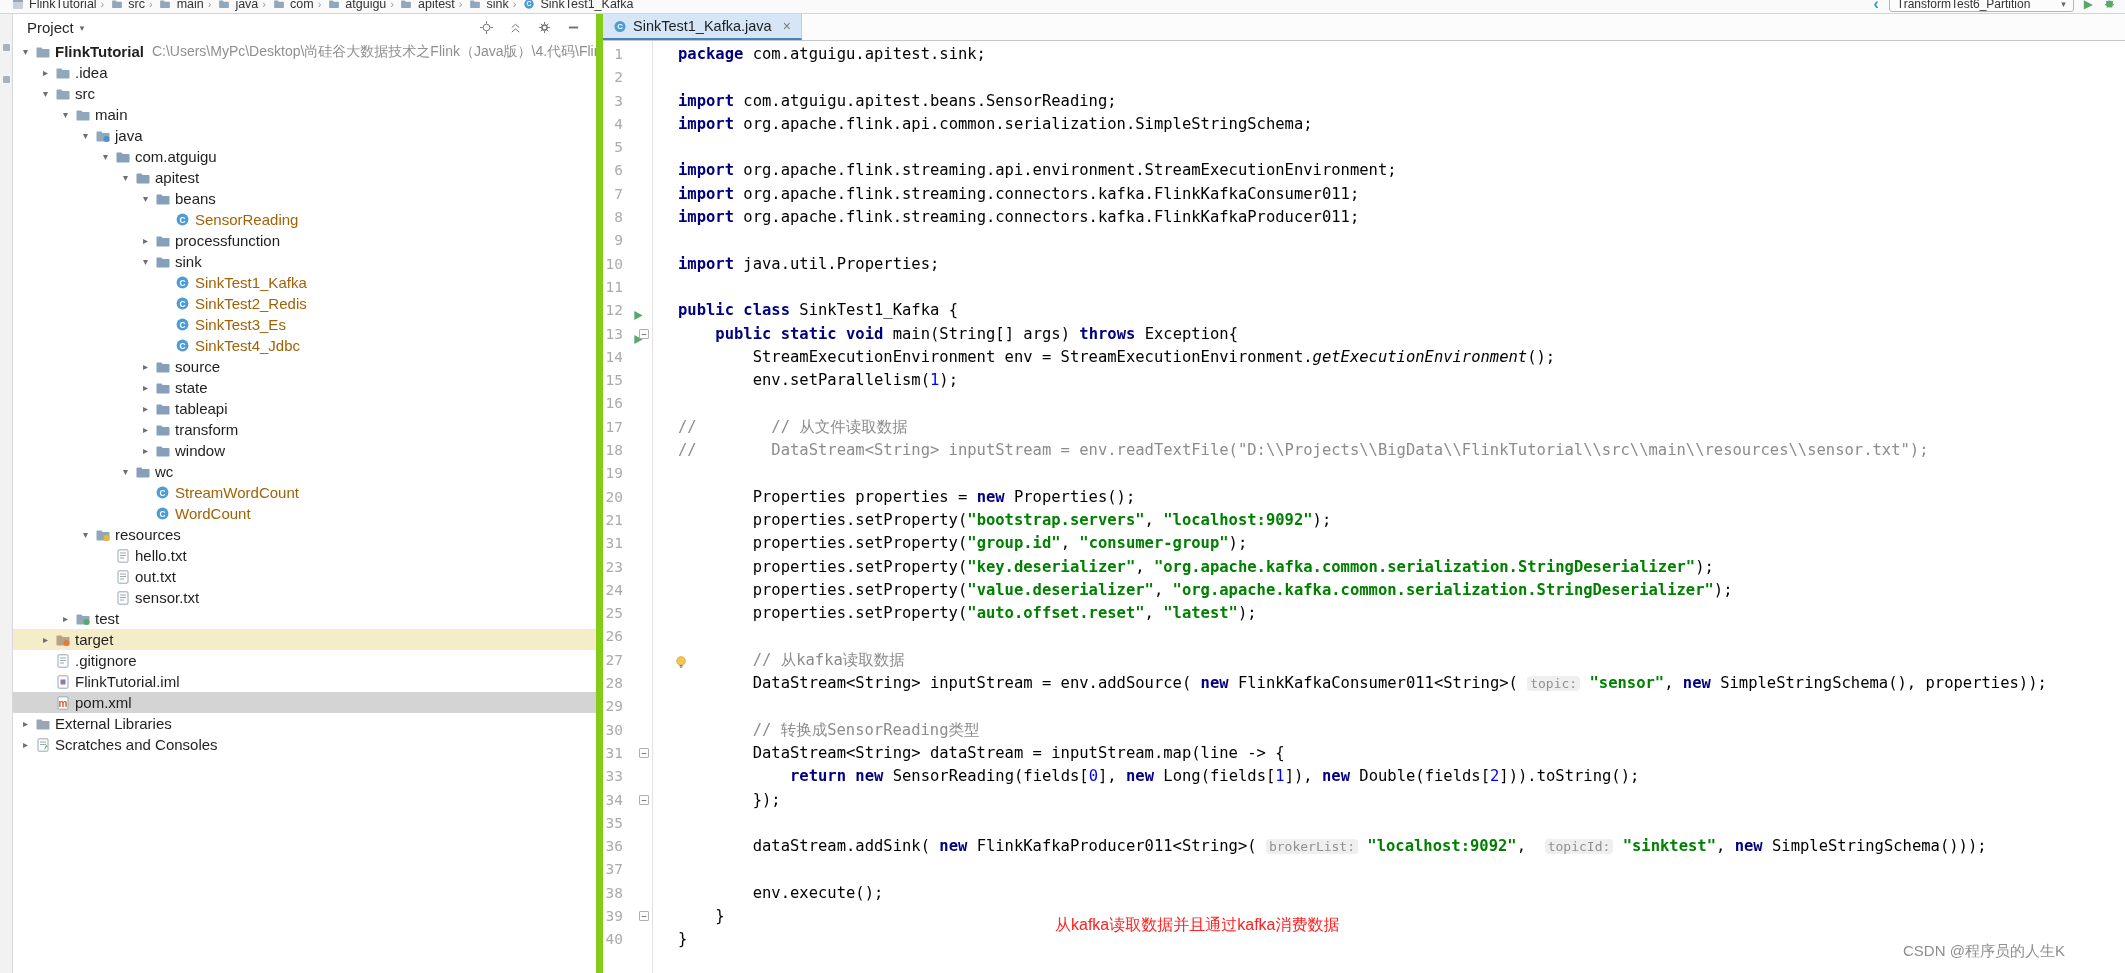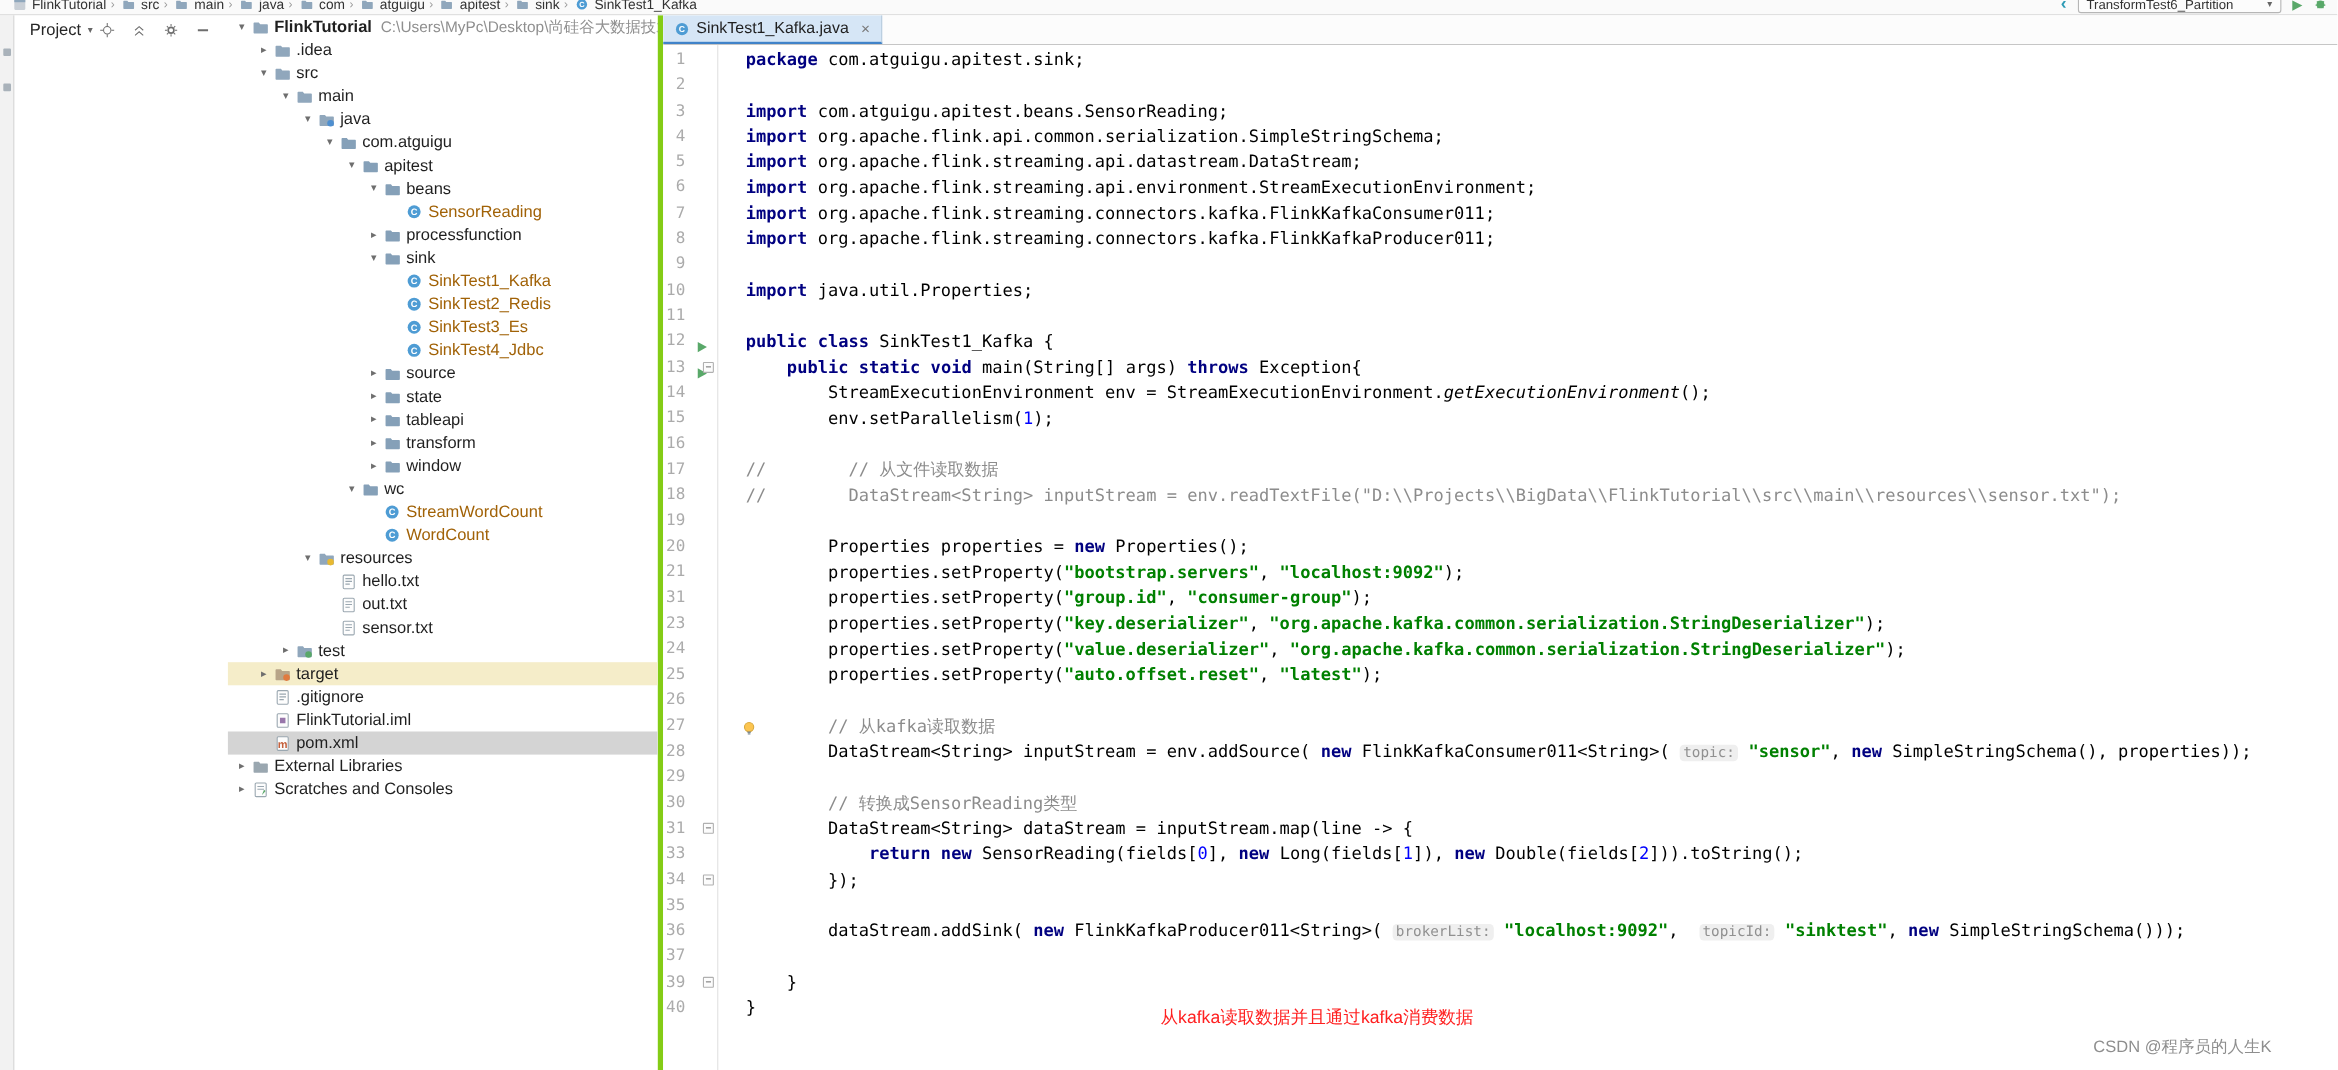--- a/index.html
+++ b/index.html
@@ -18,21 +18,21 @@
     border-radius:3px;height:17px;padding:0 7px;font-size:12px;color:#333;min-width:185px}
   .run-combo .caret{margin-left:auto;color:#666;font-size:9px}
   .nav-run{color:#59A869;font-size:12px}
 
   
   .main-row{display:flex;height:959px}
   .stripe{width:13px;background:#F2F2F2;border-right:1px solid #D8D8D8;position:relative;flex:none}
   .stripe .sm{position:absolute;left:3px;width:7px;height:7px;background:#A9B2BA;border-radius:1px}
 
   
-  .panel{width:590px;flex:none;border-right:5px solid #84cc16;display:flex;flex-direction:row;background:#fff;overflow:hidden}
+  .panel{width:590px;flex:none;border-right:7px solid #84cc16;display:flex;flex-direction:column;background:#fff;overflow:hidden}
   .panel-header{height:27px;flex:none;display:flex;align-items:center;gap:6px;padding:0 16px 0 14px;font-size:15px;color:#262626}
   .ph-caret{font-size:9px;color:#666}
   .ph-icons{margin-left:auto;display:flex;gap:15px;align-items:center}
   .ph-icons .ic{width:14px;height:14px}
   .tree{flex:1;overflow:hidden;font-size:15px}
   .row{height:21px;display:flex;align-items:center;white-space:nowrap;cursor:default}
   .row.sel{background:#D4D4D4}
   .row.warn{background:#F5EDC9}
   .pad{flex:none}
   .arrow{width:17px;flex:none;text-align:center;color:#6E6E6E;font-size:10px}
@@ -606,21 +606,20 @@
             <span class="code"><span class="tk">import</span><span class="tp"> com.atguigu.apitest.beans.SensorReading;</span></span>
           </div>
           <div class="cl">
             <span class="ln">4</span>
             <span class="gut"></span>
             <span class="code"><span class="tk">import</span><span class="tp"> org.apache.flink.api.common.serialization.SimpleStringSchema;</span></span>
           </div>
           <div class="cl">
             <span class="ln">5</span>
             <span class="gut"></span>
-            <span class="code"><span class="tk">import</span><span class="tp"> org.apache.flink.streaming.api.datastream.DataStream;</span></span>
           </div>
           <div class="cl">
             <span class="ln">6</span>
             <span class="gut"></span>
             <span class="code"><span class="tk">import</span><span class="tp"> org.apache.flink.streaming.api.environment.StreamExecutionEnvironment;</span></span>
           </div>
           <div class="cl">
             <span class="ln">7</span>
             <span class="gut"></span>
             <span class="code"><span class="tk">import</span><span class="tp"> org.apache.flink.streaming.connectors.kafka.FlinkKafkaConsumer011;</span></span>
@@ -781,20 +780,25 @@
             <span class="ln">36</span>
             <span class="gut"></span>
             <span class="code"><span class="tp">        dataStream.addSink( </span><span class="tk">new</span><span class="tp"> FlinkKafkaProducer011&lt;String&gt;( </span><span class="th">brokerList:</span><span class="tp"> </span><span class="ts">"localhost:9092"</span><span class="tp">,  </span><span class="th">topicId:</span><span class="tp"> </span><span class="ts">"sinktest"</span><span class="tp">, </span><span class="tk">new</span><span class="tp"> SimpleStringSchema()));</span></span>
           </div>
           <div class="cl">
             <span class="ln">37</span>
             <span class="gut"></span>
             <span class="code"></span>
           </div>
           <div class="cl">
+            <span class="ln">38</span>
+            <span class="gut"></span>
+            <span class="code"><span class="tp">        env.execute();</span></span>
+          </div>
+          <div class="cl">
             <span class="ln">39</span>
             <span class="gut">
               <span class="fold">−</span>
             </span>
             <span class="code"><span class="tp">    }</span></span>
           </div>
           <div class="cl">
             <span class="ln">40</span>
             <span class="gut"></span>
             <span class="code"><span class="tp">}</span></span>

